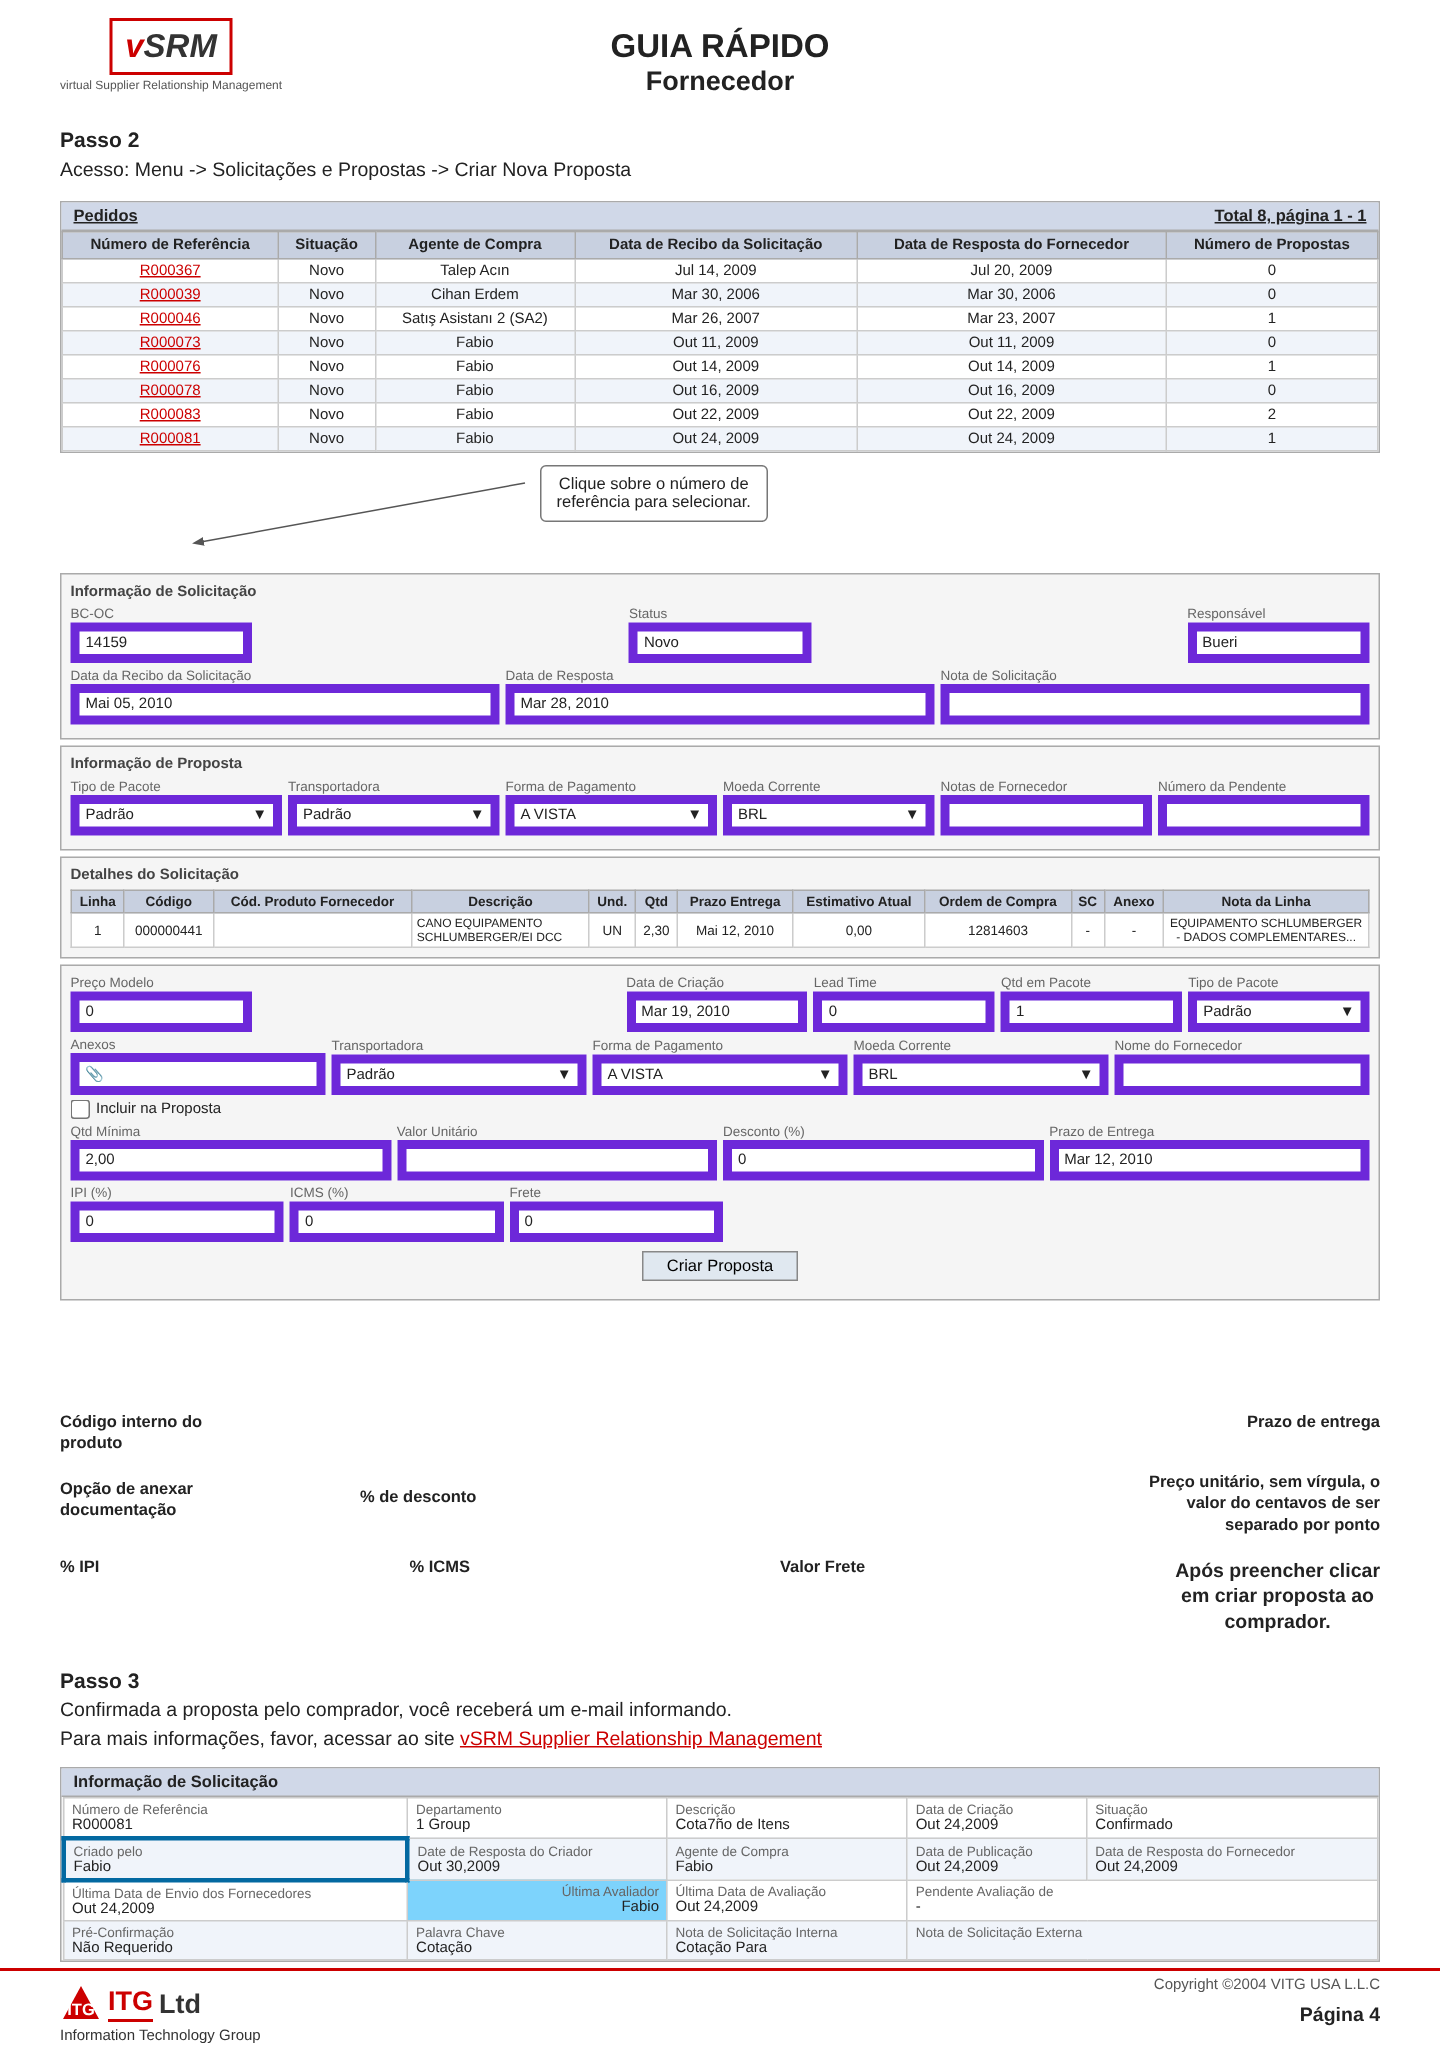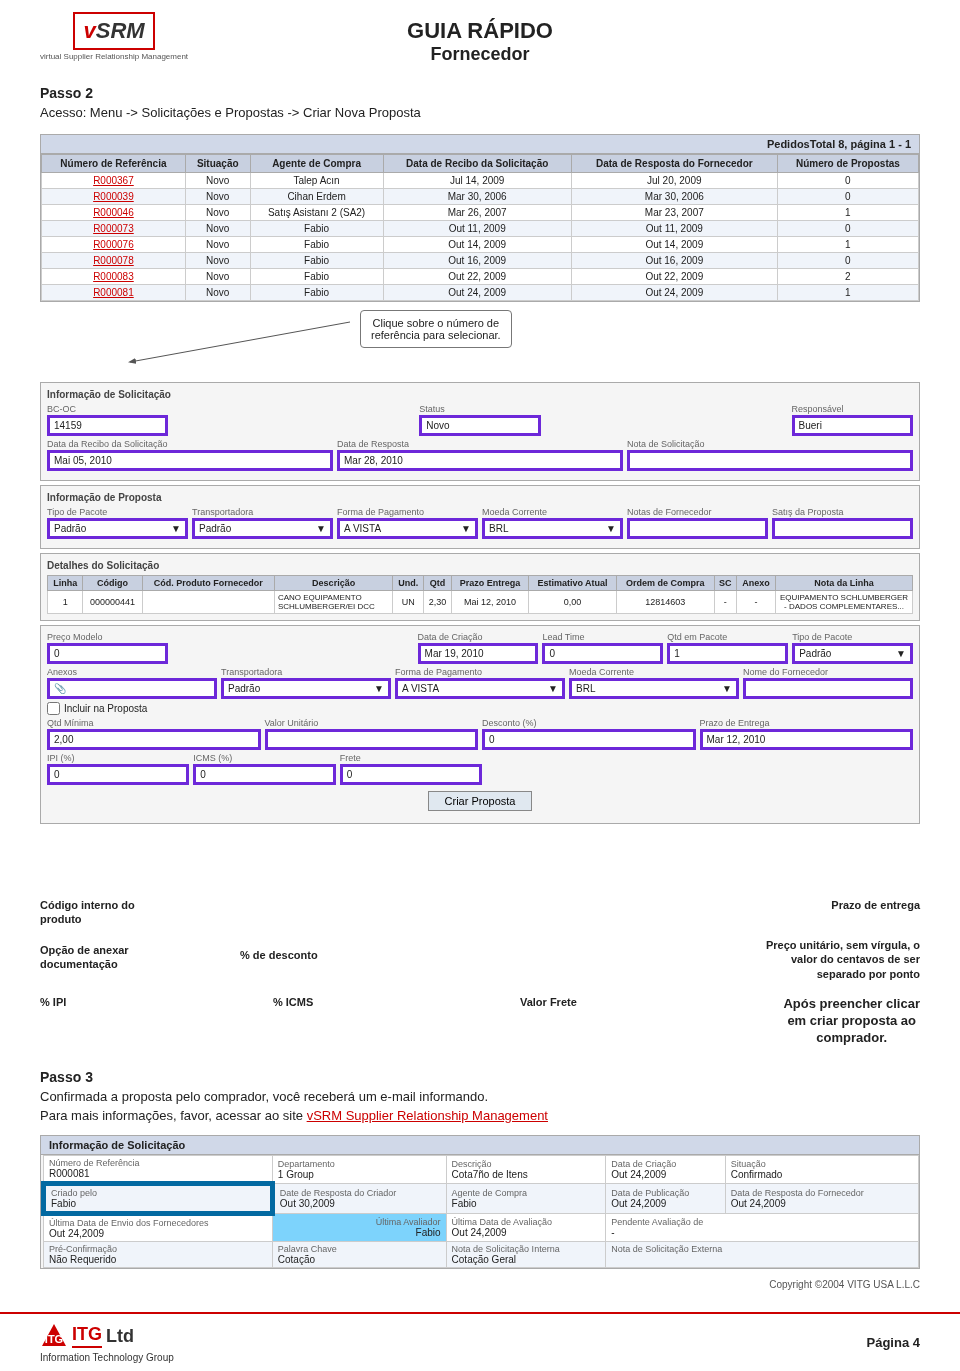--- a/index.html
+++ b/index.html
@@ -90,21 +90,22 @@
       background: #f5f5f5;
     }
     .table-header-bar {
       background: #d0d8e8;
       padding: 3px 8px;
       font-weight: bold;
       font-size: 11px;
       color: #222;
       border-bottom: 1px solid #aaa;
       display: flex;
-      justify-content: flex-end;
+      justify-content: space-between;
+      text-decoration: underline;
     }
     .mock-table {
       width: 100%;
       border-collapse: collapse;
       font-size: 10px;
     }
     .mock-table th {
       background: #c8d0e0;
       border: 1px solid #aaa;
       padding: 3px 5px;
@@ -143,21 +144,21 @@
       margin-bottom: 4px;
     }
     .form-row {
       display: flex;
       gap: 4px;
       margin-bottom: 3px;
       align-items: center;
     }
     .form-cell {
       flex: 1;
-      border: 3px solid #6d28d9;
+      border: 6px solid #6d28d9;
       background: #fff;
       padding: 2px 4px;
       min-height: 18px;
       font-size: 10px;
     }
     .form-cell-label {
       font-size: 9px;
       color: #666;
       margin-bottom: 1px;
     }
@@ -451,21 +452,21 @@
         <div class="form-cell" style="display:flex;justify-content:space-between;align-items:center;">
           <span>BRL</span>
           <span>▼</span>
         </div>
       </div>
       <div class="form-cell-group">
         <div class="form-cell-label">Notas de Fornecedor</div>
         <div class="form-cell">&nbsp;</div>
       </div>
       <div class="form-cell-group">
-        <div class="form-cell-label">Satış da Proposta</div>
+        <div class="form-cell-label">Número da Pendente</div>
         <div class="form-cell">&nbsp;</div>
       </div>
     </div>
   </div>
 
   <div class="form-section">
     <div class="form-section-title">Detalhes do Solicitação</div>
     <table class="detail-table">
       <thead>
         <tr>
@@ -662,21 +663,21 @@
           <div style="font-size:9px;color:#666;">Data de Criação</div>
           <div style="font-size:10px;">Out 24,2009</div>
         </td>
         <td style="border:1px solid #ccc;padding:2px 5px;background:#fff;">
           <div style="font-size:9px;color:#666;">Situação</div>
           <div style="font-size:10px;">Confirmado</div>
         </td>
       </tr>
 
       <tr>
-        <td style="border:5px solid #0369a1;padding:2px 5px;background:#f0f4fa;">
+        <td style="border:3px solid #0369a1;padding:2px 5px;background:#f0f4fa;">
           <div style="font-size:9px;color:#666;">Criado pelo</div>
           <div style="font-size:10px;">Fabio</div>
         </td>
         <td style="border:1px solid #ccc;padding:2px 5px;background:#f0f4fa;">
           <div style="font-size:9px;color:#666;">Date de Resposta do Criador</div>
           <div style="font-size:10px;">Out 30,2009</div>
         </td>
         <td style="border:1px solid #ccc;padding:2px 5px;background:#f0f4fa;">
           <div style="font-size:9px;color:#666;">Agente de Compra</div>
           <div style="font-size:10px;">Fabio</div>
@@ -714,21 +715,21 @@
         <td style="border:1px solid #ccc;padding:2px 5px;background:#f0f4fa;">
           <div style="font-size:9px;color:#666;">Pré-Confirmação</div>
           <div style="font-size:10px;">Não Requerido</div>
         </td>
         <td style="border:1px solid #ccc;padding:2px 5px;background:#f0f4fa;">
           <div style="font-size:9px;color:#666;">Palavra Chave</div>
           <div style="font-size:10px;">Cotação</div>
         </td>
         <td style="border:1px solid #ccc;padding:2px 5px;background:#f0f4fa;">
           <div style="font-size:9px;color:#666;">Nota de Solicitação Interna</div>
-          <div style="font-size:10px;">Cotação Geral</div>
+          <div style="font-size:10px;">Cotação Para</div>
         </td>
         <td style="border:1px solid #ccc;padding:2px 5px;background:#f0f4fa;" colspan="2">
           <div style="font-size:9px;color:#666;">Nota de Solicitação Externa</div>
           <div style="font-size:10px;">&nbsp;</div>
         </td>
       </tr>
     </tbody>
   </table>
 </div>
 

